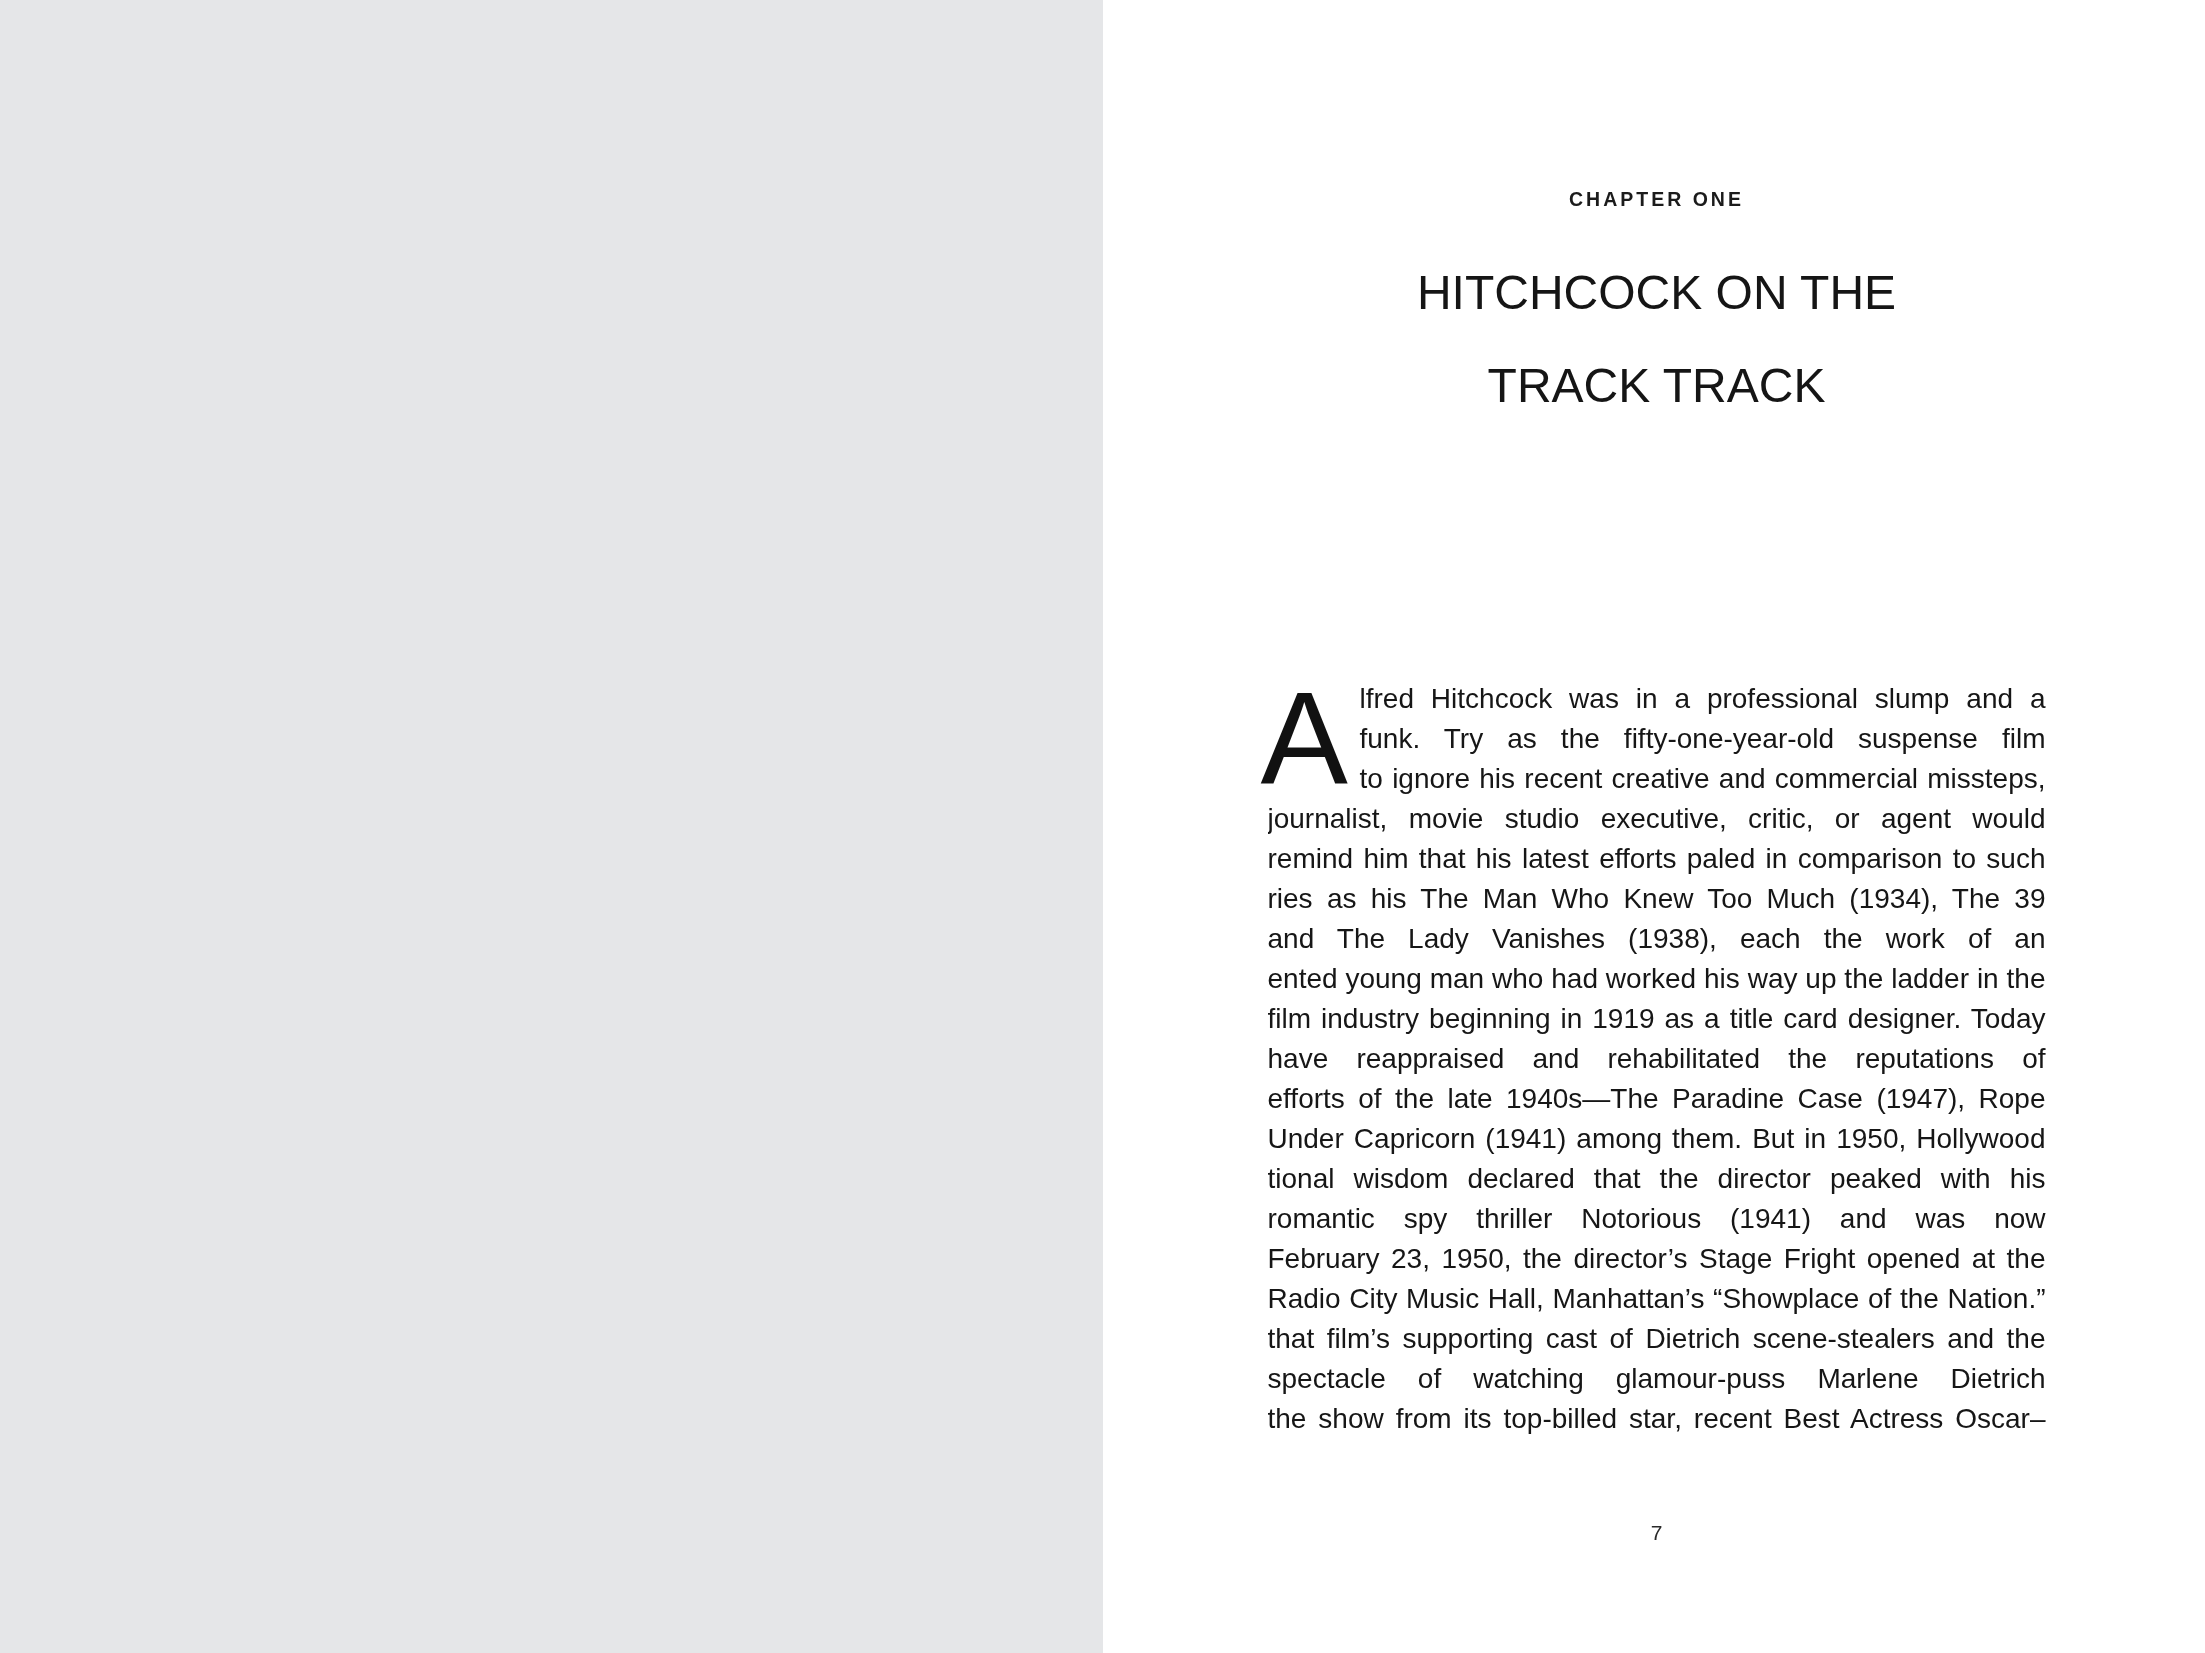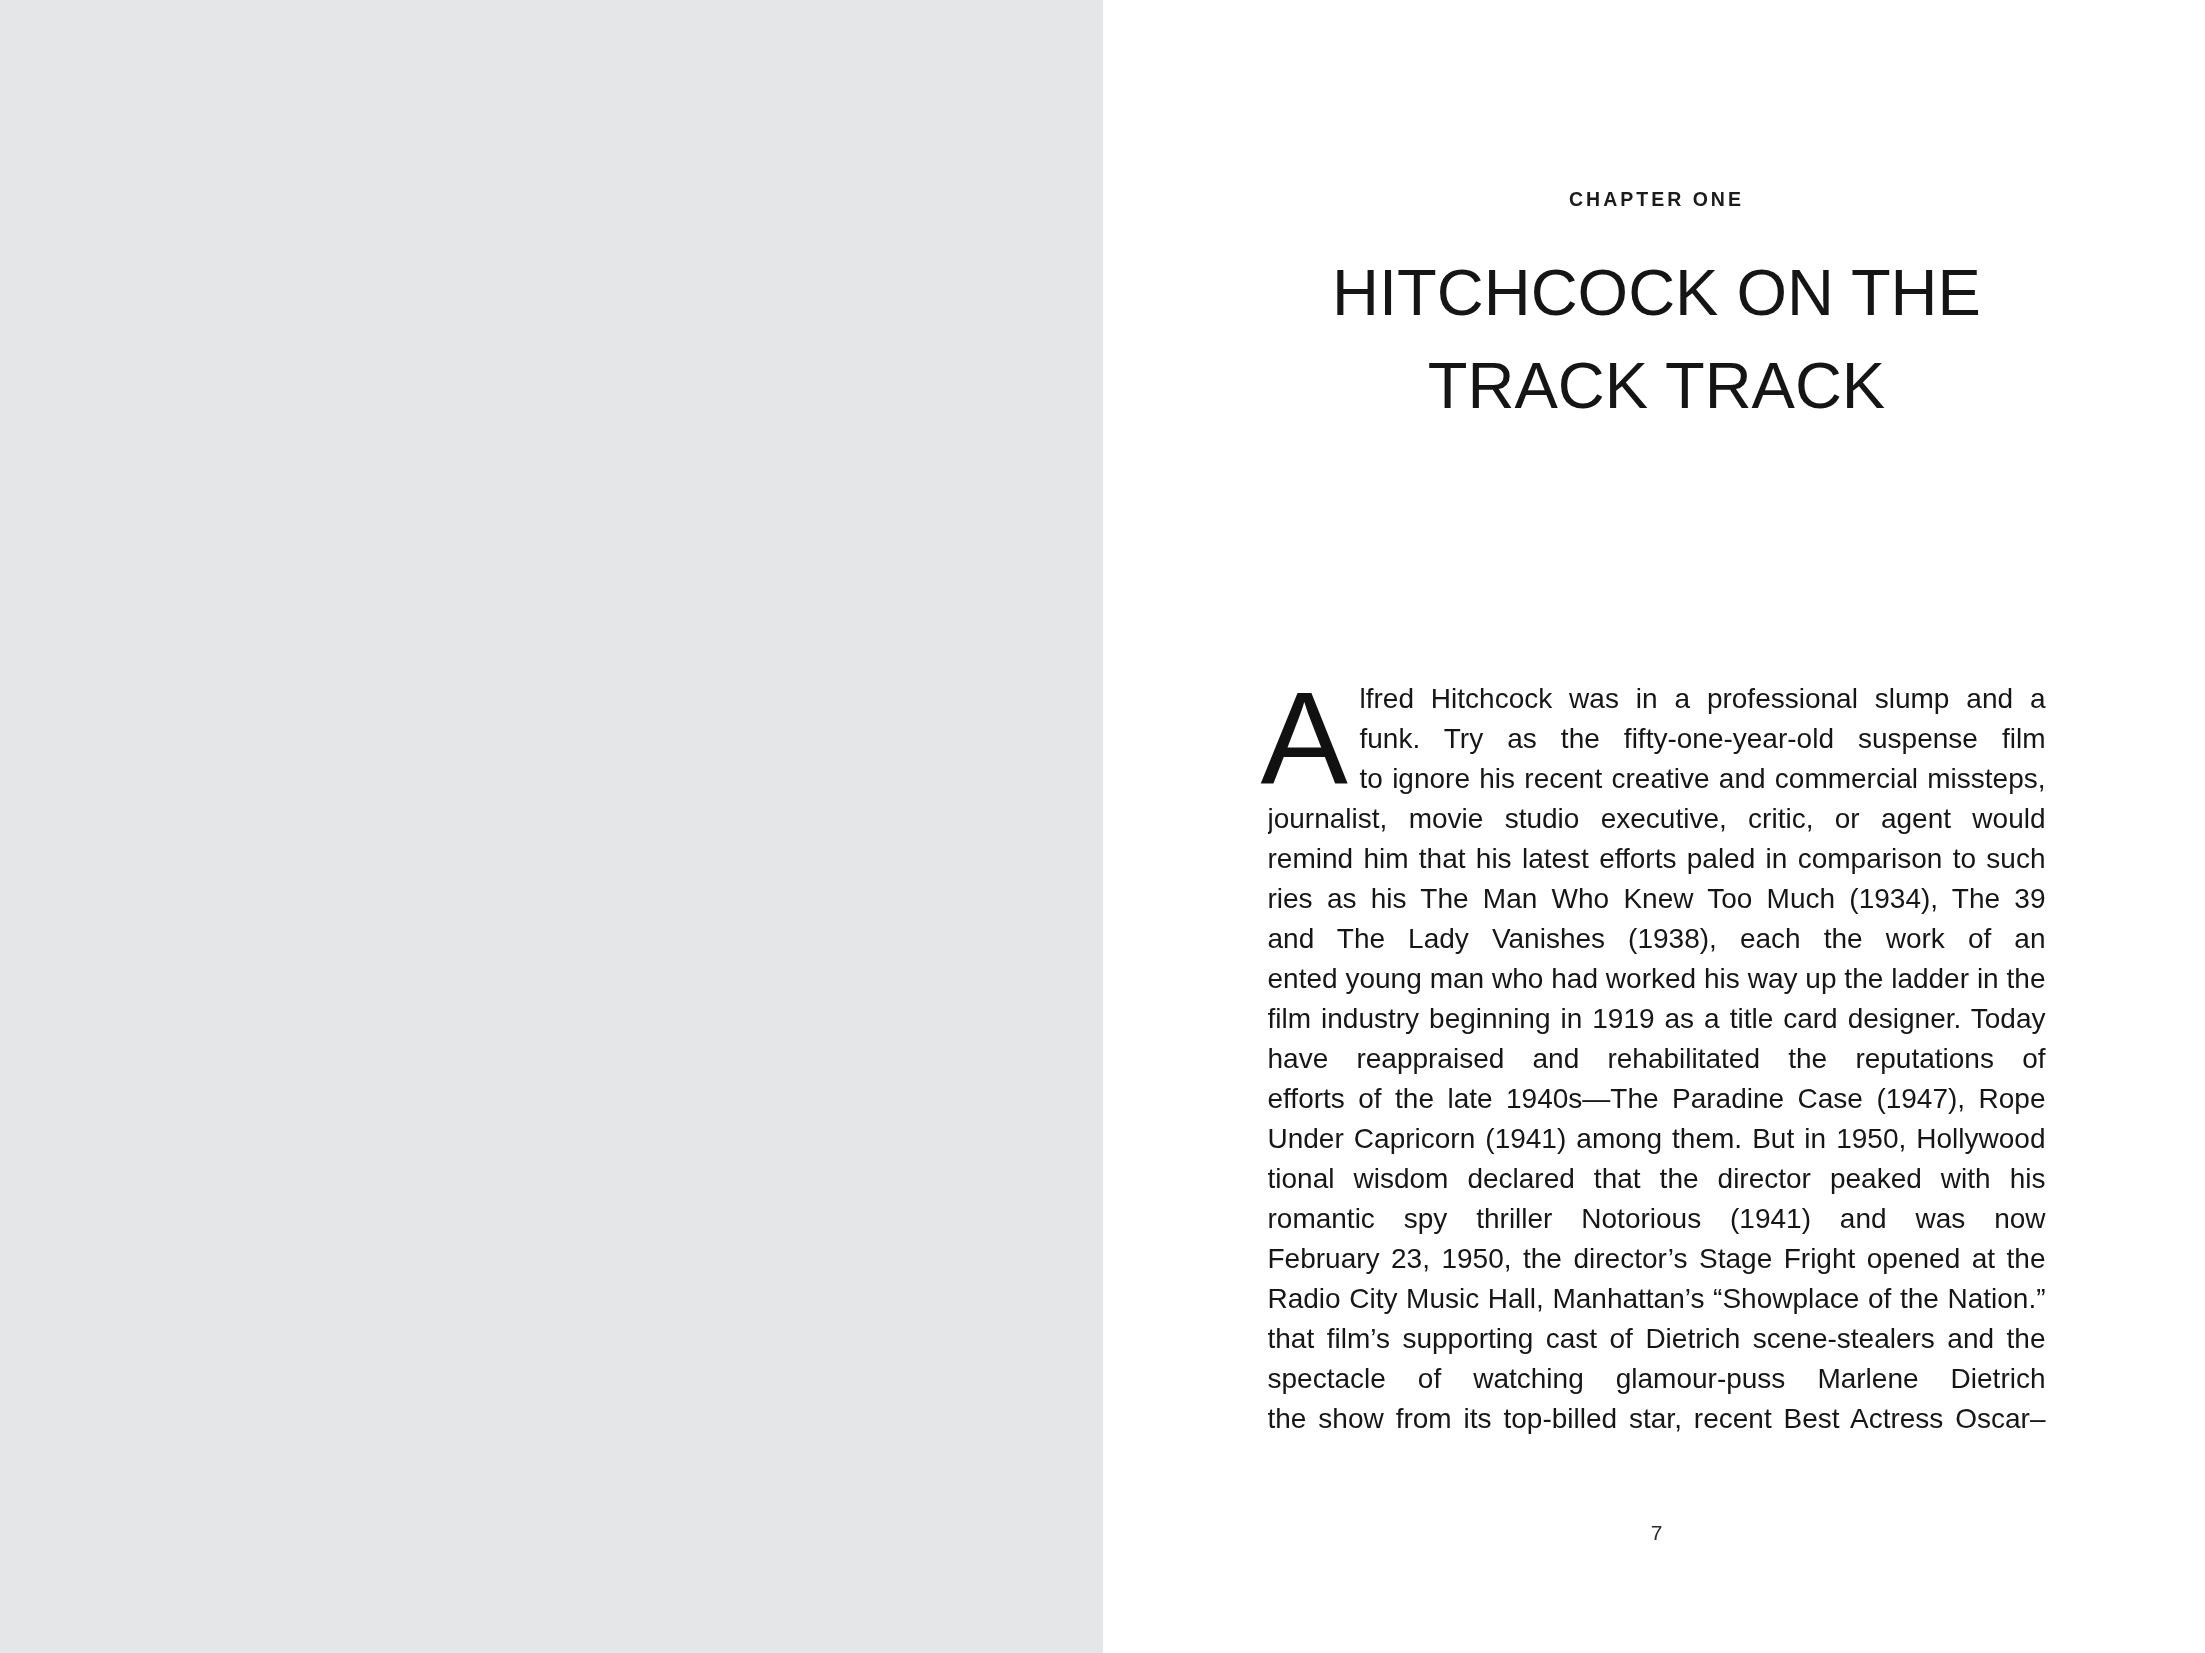--- a/index.html
+++ b/index.html
@@ -24,21 +24,21 @@
     font-size: 19.5px;
     font-weight: 700;
     letter-spacing: 3px;
     color: #1b1b1b;
   }
 
   .chapter-title {
     position: absolute;
     top: 246px; left: 165px; width: 778px;
     text-align: center;
-    font-size: 65px;
+    font-size: 48px;
     line-height: 93px;
     font-weight: 400;
     color: #151515;
   }
 
   .dropcap {
     position: absolute;
     top: 694px; left: 158px;
     font-size: 131px;
     line-height: 89px;

